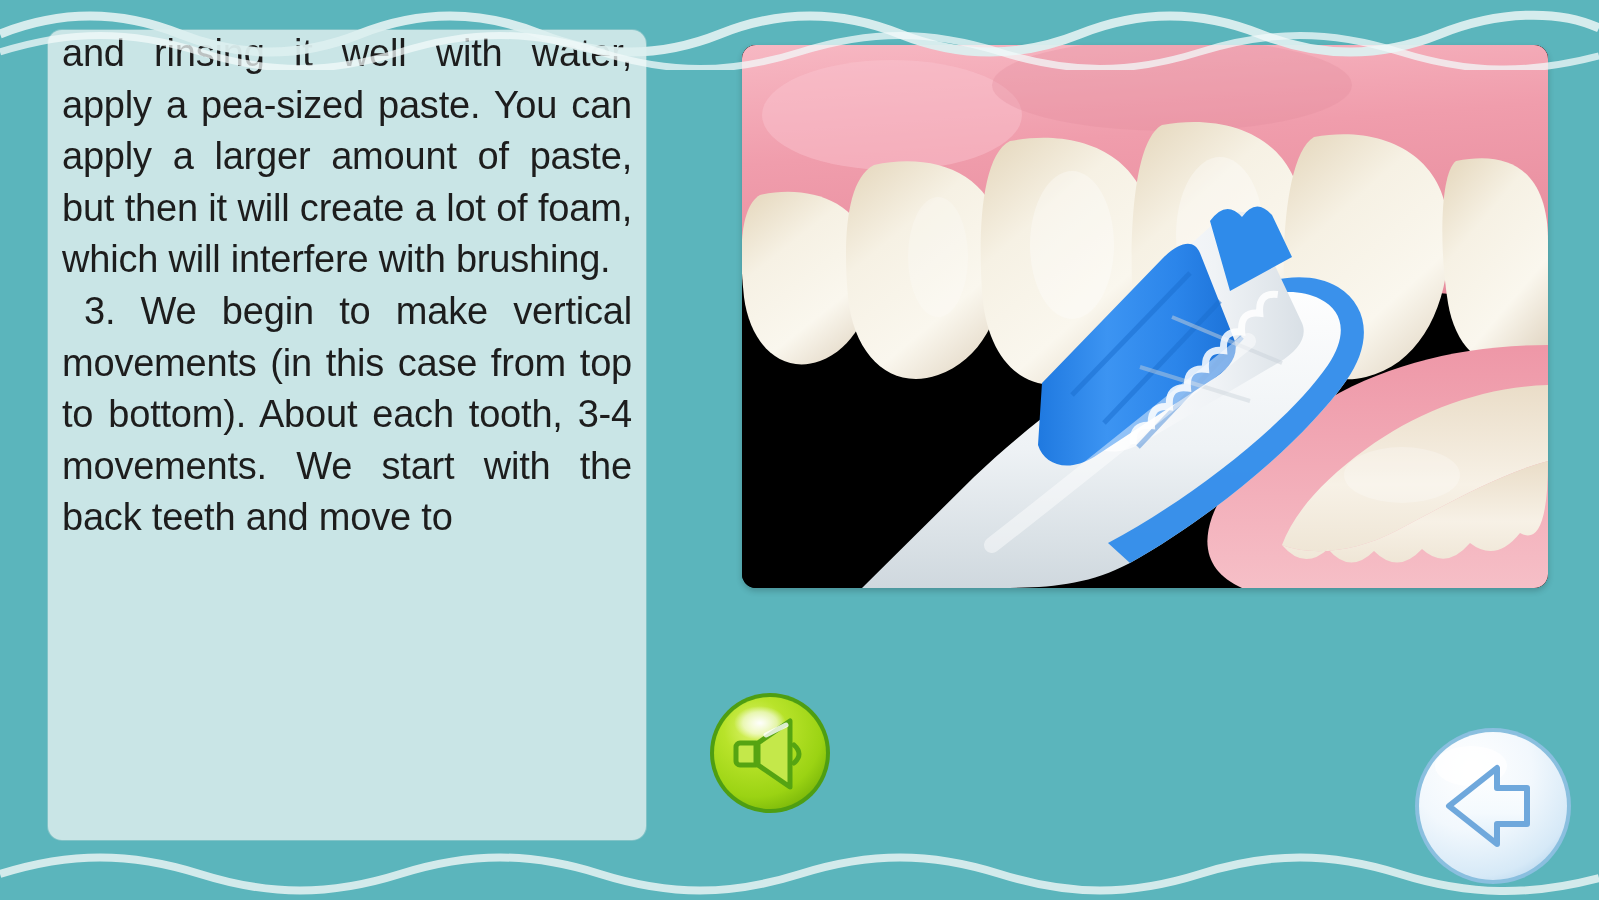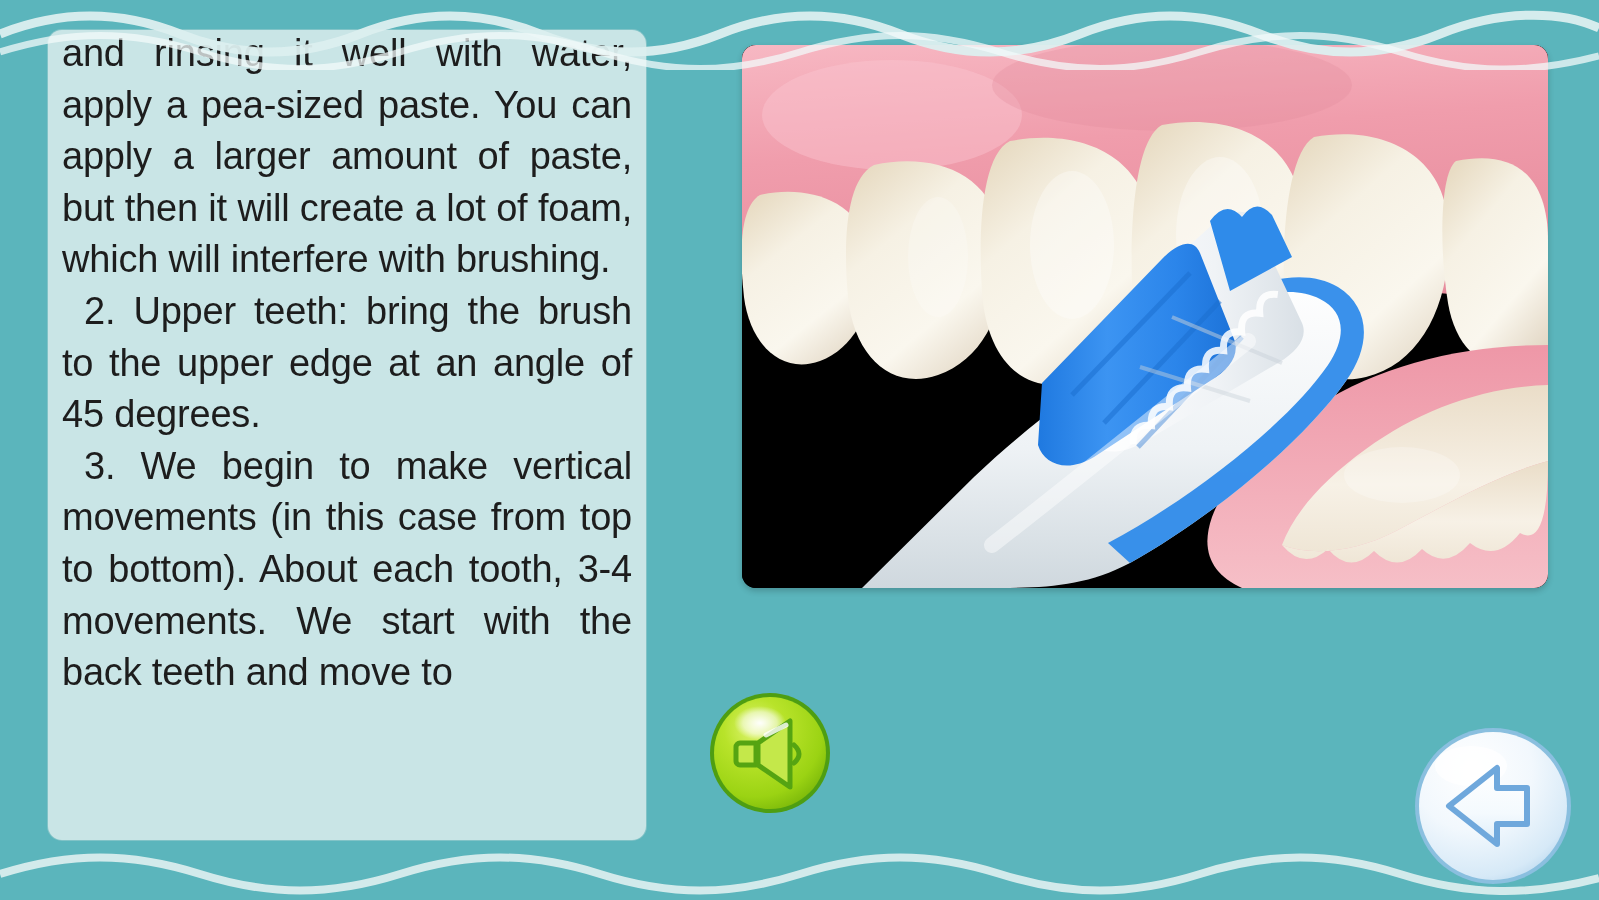--- a/index.html
+++ b/index.html
@@ -95,21 +95,20 @@
     <path d="M0 34 C 60 10, 120 10, 180 34 S 300 58, 360 34 S 480 10, 540 34
              S 660 58, 720 34 S 840 10, 900 34 S 1020 58, 1080 34
              S 1200 10, 1260 34 S 1380 58, 1440 34 S 1560 10, 1599 28" fill="none" stroke="#DCEFEF" stroke-width="9" opacity="0.95"></path>
     <path d="M0 52 C 70 30, 130 30, 200 52 S 330 74, 400 52 S 530 30, 600 52
              S 730 74, 800 52 S 930 30, 1000 52 S 1130 74, 1200 52
              S 1330 30, 1400 52 S 1530 74, 1599 56" fill="none" stroke="#F1F9F9" stroke-width="7" opacity="0.75"></path>
   </svg>
 
   <div class="text-panel">
     <p class="para first">and rinsing it well with water, apply a pea-sized paste. You can apply a larger amount of paste, but then it will create a lot of foam, which will interfere with brushing.</p>
-    <p class="para indent">2. Upper teeth: bring the brush to the upper edge at an angle of 45 degrees.</p>
     <p class="para indent">3. We begin to make vertical movements (in this case from top to bottom). About each tooth, 3-4 movements. We start with the back teeth and move to</p>
   </div>
 
   <div class="photo">
     <svg viewBox="0 0 806 543" preserveAspectRatio="none" role="img">
       <defs>
         <linearGradient id="gumGrad" x1="0" y1="0" x2="0.25" y2="1">
           <stop offset="0%" stop-color="#F7B8C3"></stop>
           <stop offset="45%" stop-color="#F09DAC"></stop>
           <stop offset="100%" stop-color="#E78C9D"></stop>

